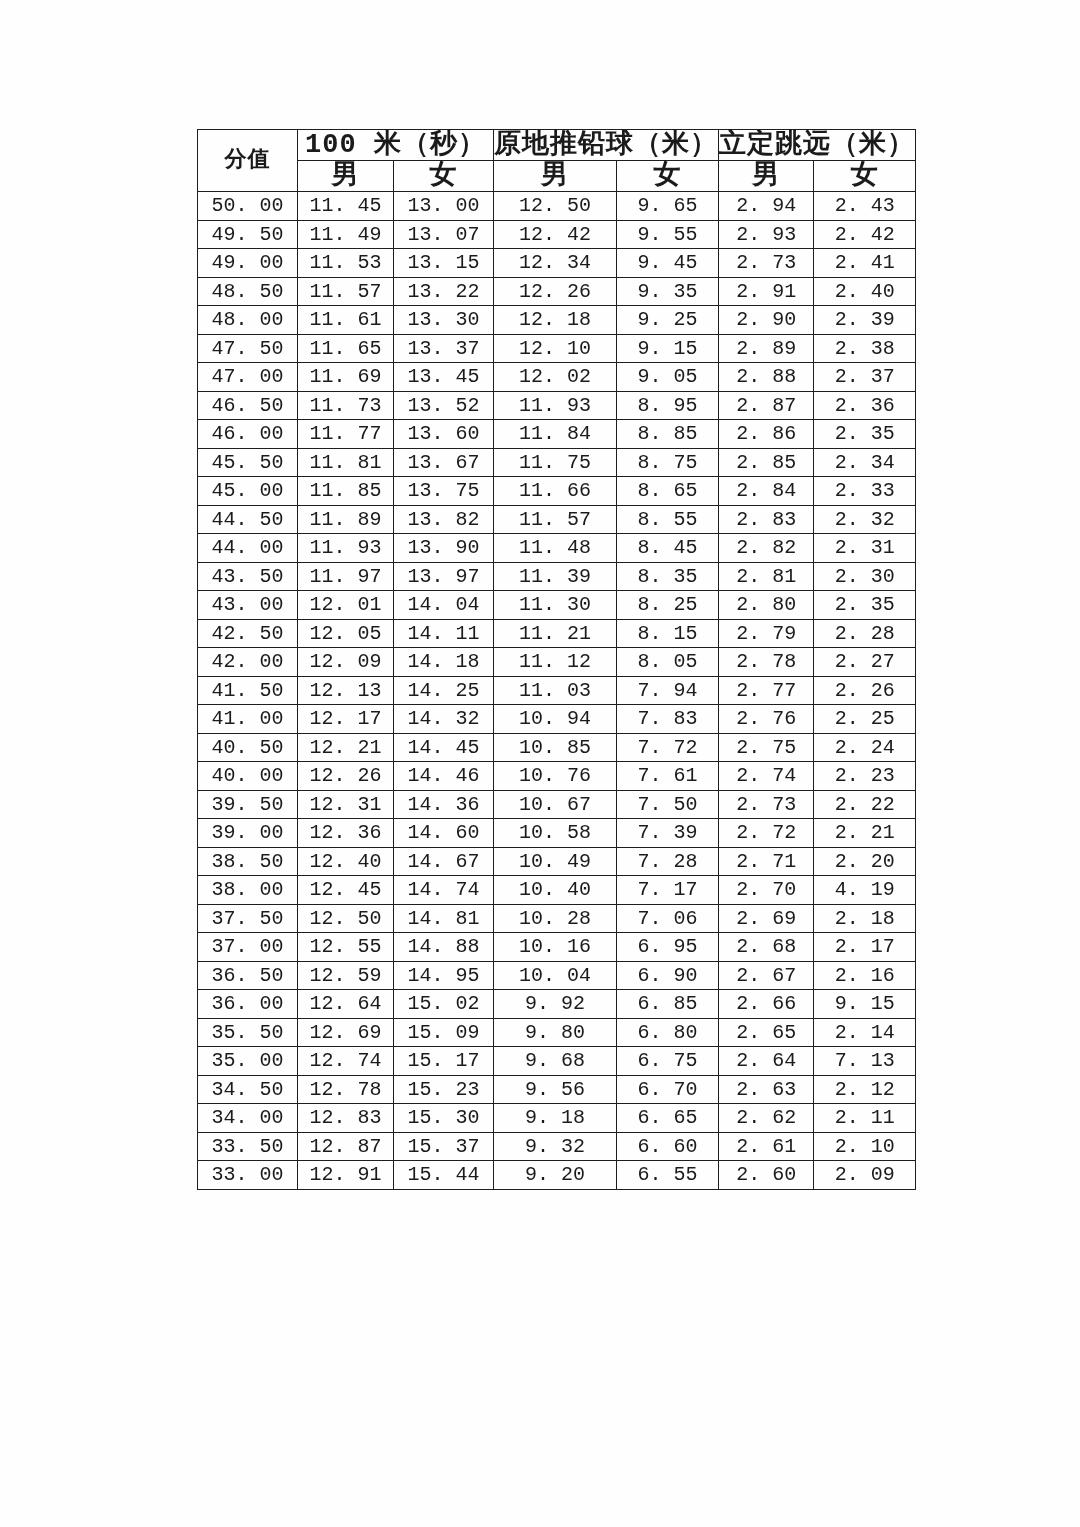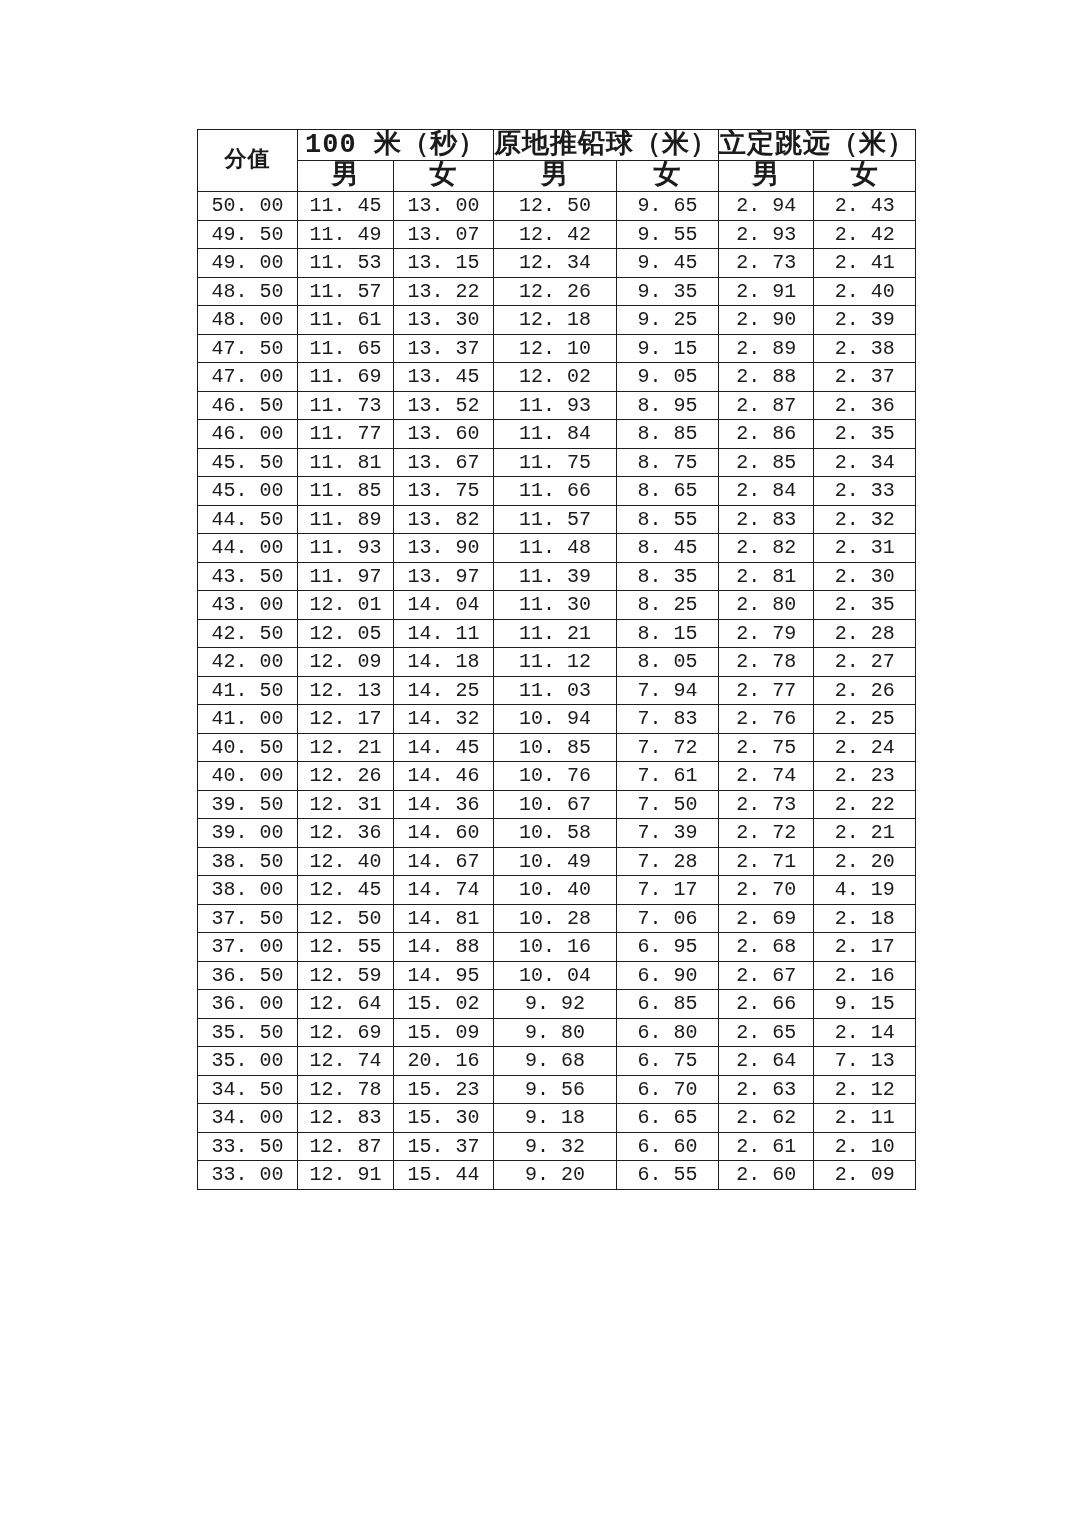--- a/index.html
+++ b/index.html
@@ -346,21 +346,21 @@
           <td>12. 69</td>
           <td>15. 09</td>
           <td>9. 80</td>
           <td>6. 80</td>
           <td>2. 65</td>
           <td>2. 14</td>
         </tr>
         <tr>
           <td>35. 00</td>
           <td>12. 74</td>
-          <td>20. 16</td>
+          <td>15. 17</td>
           <td>9. 68</td>
           <td>6. 75</td>
           <td>2. 64</td>
           <td>7. 13</td>
         </tr>
         <tr>
           <td>34. 50</td>
           <td>12. 78</td>
           <td>15. 23</td>
           <td>9. 56</td>

